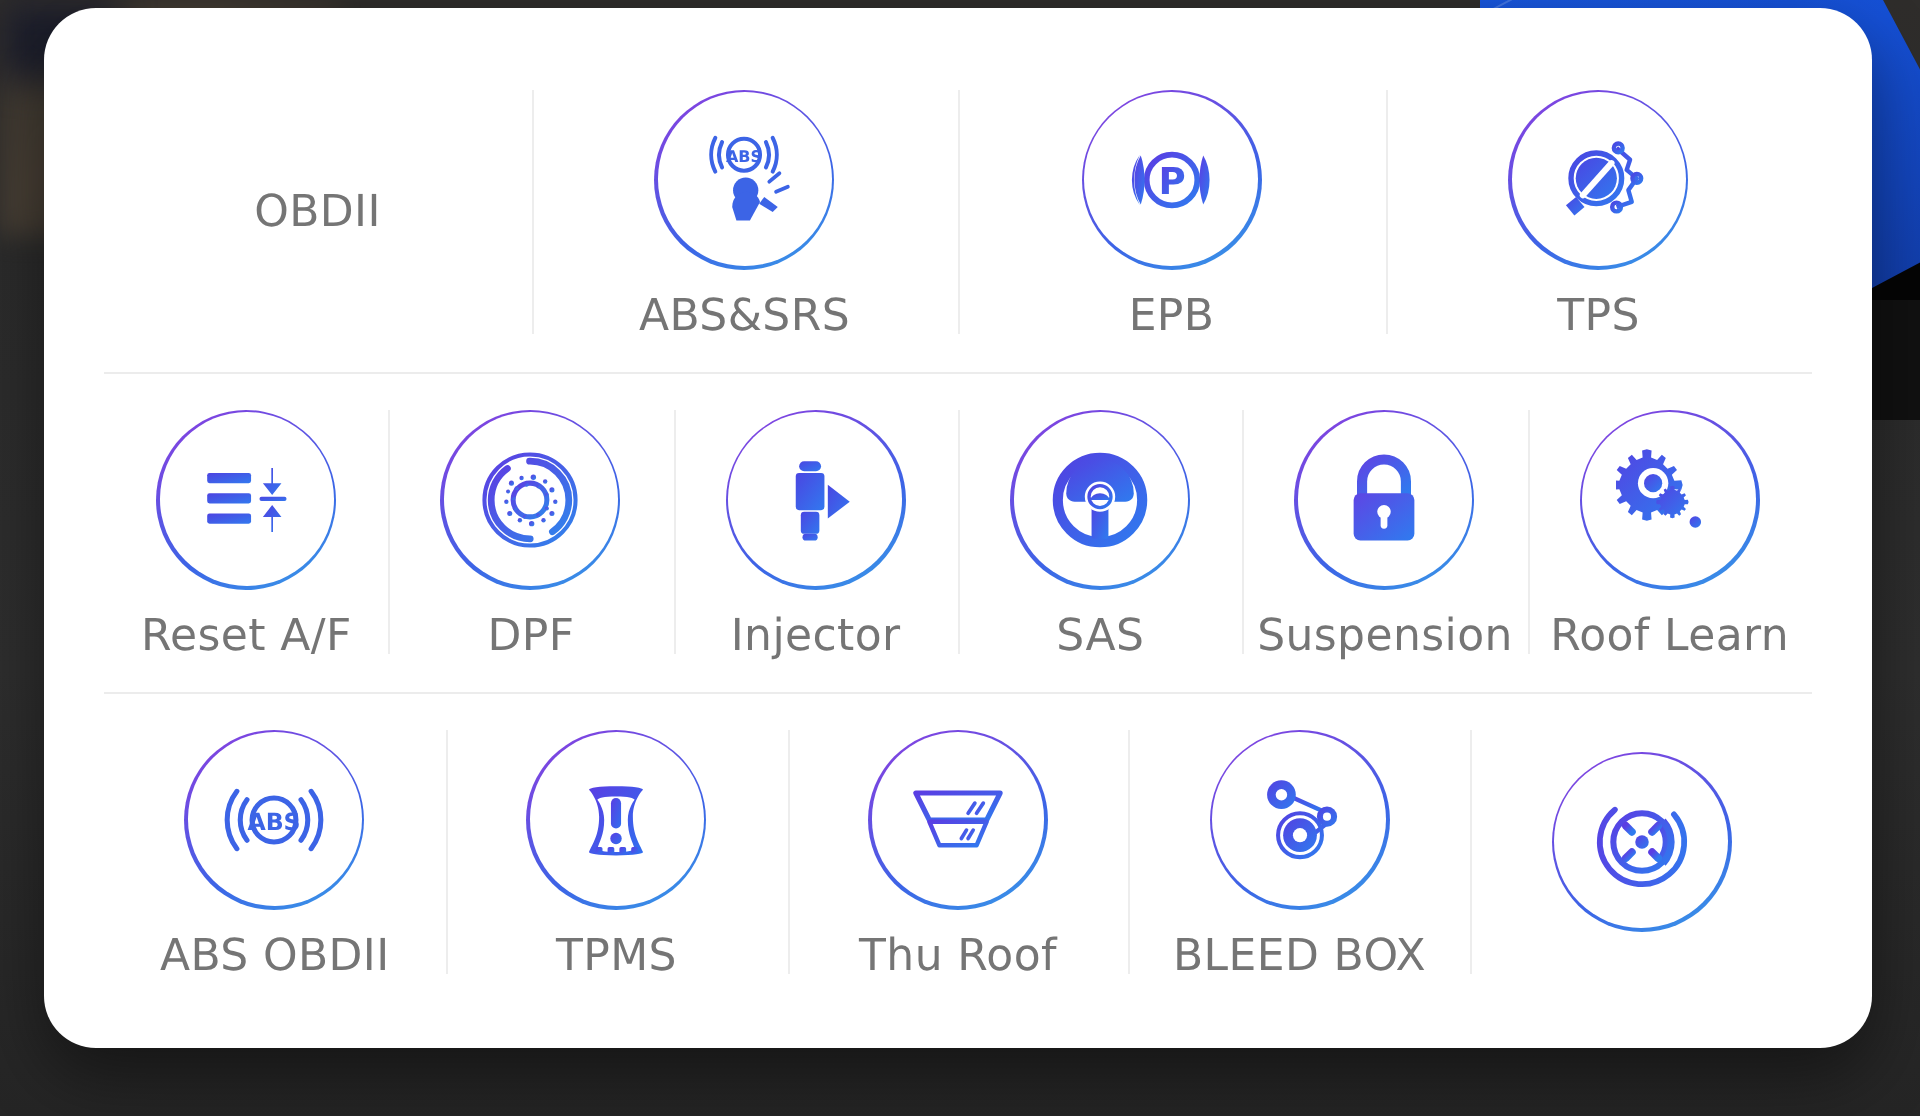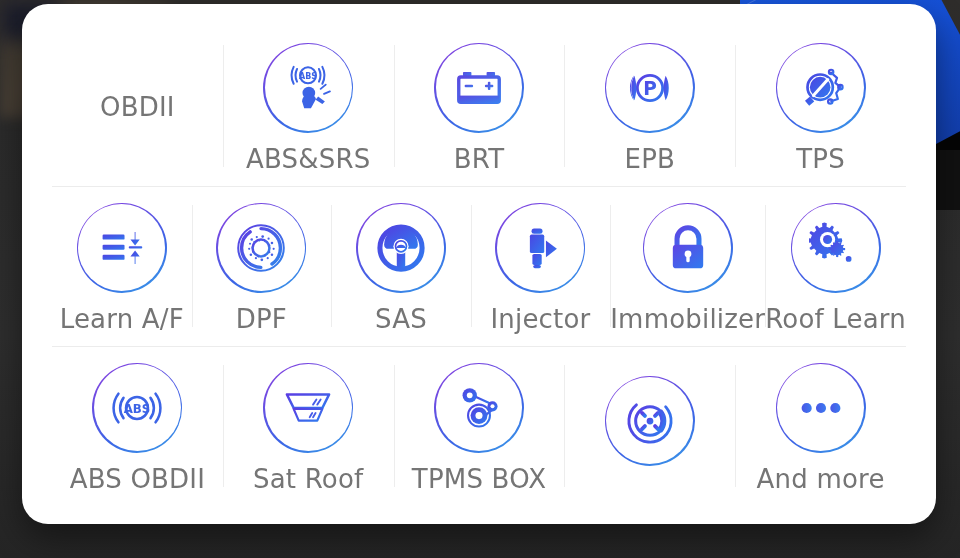--- a/index.html
+++ b/index.html
@@ -162,21 +162,21 @@
   }
   .icon-circle svg {
     position: relative;
     z-index: 2;
     width: 54px;
     height: 54px;
     display: block;
   }
 
   .tile-label {
-    font-size: 26px;
+    font-size: 22px;
     color: #757575;
     letter-spacing: .2px;
     white-space: nowrap;
     line-height: 1;
     text-align: right;
   }
 </style>
 </head>
 <body>
 
@@ -217,40 +217,20 @@
               <path d="M51 39l7-3"></path>
   </g>
 </svg>
         </div>
         <div class="tile-label">ABS&amp;SRS</div>
       </div>
       <div class="tile">
         <div class="icon-circle">
           <svg viewBox="0 0 64 64" xmlns="http://www.w3.org/2000/svg">
   <defs>
-              <linearGradient id="g2r0c2" x1="0" y1="0" x2="1" y2="1">
-    <stop offset="0" stop-color="#5a4ae0"></stop>
-                <stop offset="1" stop-color="#3b7ef0"></stop>
-              </linearGradient>
-            </defs>
-  <rect x="13" y="13" width="10" height="5" rx="1" fill="url(#g2r0c2)"></rect>
-  <rect x="41" y="13" width="10" height="5" rx="1" fill="url(#g2r0c2)"></rect>
-  <rect x="8" y="19" width="48" height="30" rx="2.5" fill="none" stroke="url(#g2r0c2)" stroke-width="4"></rect>
-  <rect x="8" y="41" width="48" height="8" fill="url(#g2r0c2)"></rect>
-  <rect x="15" y="28" width="10" height="3" rx="1.2" fill="url(#g2r0c2)"></rect>
-  <rect x="39" y="28" width="10" height="3" rx="1.2" fill="url(#g2r0c2)"></rect>
-  <rect x="42.5" y="24.5" width="3" height="10" rx="1.2" fill="url(#g2r0c2)"></rect>
-</svg>
-        </div>
-        <div class="tile-label">BRT</div>
-      </div>
-      <div class="tile">
-        <div class="icon-circle">
-          <svg viewBox="0 0 64 64" xmlns="http://www.w3.org/2000/svg">
-  <defs>
               <linearGradient id="g4r0c4" x1="0" y1="0" x2="1" y2="1">
     <stop offset="0" stop-color="#5b3ce3"></stop>
                 <stop offset="1" stop-color="#2f7bef"></stop>
               </linearGradient>
             </defs>
   <circle cx="32" cy="32" r="15" fill="none" stroke="url(#g4r0c4)" stroke-width="3.4"></circle>
   <path fill="url(#g4r0c4)" d="M13 17a26 26 0 0 0 0 30 34 34 0 0 1 0-30z"></path>
   <path fill="url(#g4r0c4)" d="M13.5 17.5c-5 8-5 21 0 29 3-9 3-20 0-29z"></path>
   <path fill="url(#g4r0c4)" d="M50.5 17.5c5 8 5 21 0 29-3-9-3-20 0-29z"></path>
   <text x="32" y="40" font-family="DejaVu Sans, sans-serif" font-size="22" font-weight="bold" fill="url(#g4r0c4)" text-anchor="middle">P</text>
@@ -293,21 +273,21 @@
               </linearGradient>
             </defs>
   <rect x="9" y="16" width="26" height="6" rx="1.4" fill="url(#g6r1c0)"></rect>
   <rect x="9" y="28" width="26" height="6" rx="1.4" fill="url(#g6r1c0)"></rect>
   <rect x="9" y="40" width="26" height="6" rx="1.4" fill="url(#g6r1c0)"></rect>
   <rect x="40" y="30" width="16" height="2.6" rx="1.2" fill="url(#g6r1c0)"></rect>
   <path fill="url(#g6r1c0)" d="M48 13v9h5l-5.5 7-5.5-7h5v-9z" transform="translate(0,0)"></path>
   <path fill="url(#g6r1c0)" d="M48 51v-9h5l-5.5-7-5.5 7h5v9z"></path>
 </svg>
         </div>
-        <div class="tile-label">Learn A/F</div>
+        <div class="tile-label">Reset A/F</div>
       </div>
       <div class="tile">
         <div class="icon-circle">
           <svg viewBox="0 0 64 64" xmlns="http://www.w3.org/2000/svg">
   <defs>
               <linearGradient id="g7r1c1" x1="0" y1="0" x2="1" y2="1">
     <stop offset="0" stop-color="#5e3ce2"></stop>
                 <stop offset="1" stop-color="#2f86ec"></stop>
               </linearGradient>
             </defs>
@@ -339,69 +319,69 @@
     <circle cx="22" cy="31" r="1.2"></circle>
   </g>
 </svg>
         </div>
         <div class="tile-label">DPF</div>
       </div>
       <div class="tile">
         <div class="icon-circle">
           <svg viewBox="0 0 64 64" xmlns="http://www.w3.org/2000/svg">
   <defs>
+              <linearGradient id="g8r1c2" x1="0" y1="0" x2="1" y2="1">
+    <stop offset="0" stop-color="#4a46e2"></stop>
+                <stop offset="1" stop-color="#3278ef"></stop>
+              </linearGradient>
+            </defs>
+  <rect x="22" y="9" width="13" height="6" rx="3" fill="url(#g8r1c2)"></rect>
+  <rect x="20" y="16" width="17" height="22" rx="2" fill="url(#g8r1c2)"></rect>
+  <rect x="23" y="39" width="11" height="13" rx="2" fill="url(#g8r1c2)"></rect>
+  <rect x="24" y="52" width="9" height="4" rx="2" fill="url(#g8r1c2)"></rect>
+  <path fill="url(#g8r1c2)" d="M39 23l13 10-13 10z"></path>
+</svg>
+        </div>
+        <div class="tile-label">Injector</div>
+      </div>
+      <div class="tile">
+        <div class="icon-circle">
+          <svg viewBox="0 0 64 64" xmlns="http://www.w3.org/2000/svg">
+  <defs>
               <linearGradient id="g9r1c3" x1="0" y1="0" x2="1" y2="1">
     <stop offset="0" stop-color="#5141e1"></stop>
                 <stop offset="1" stop-color="#2f7bef"></stop>
               </linearGradient>
             </defs>
   <circle cx="32" cy="32" r="25" fill="none" stroke="url(#g9r1c3)" stroke-width="6"></circle>
   <path fill="url(#g9r1c3)" d="M12 28a20 20 0 0 1 40 0c0 3-2 5-5 5H17c-3 0-5-2-5-5z"></path>
   <rect x="27" y="33" width="10" height="22" rx="2" fill="url(#g9r1c3)"></rect>
   <circle cx="32" cy="30" r="9" fill="#ffffff"></circle>
   <circle cx="32" cy="30" r="6.5" fill="none" stroke="url(#g9r1c3)" stroke-width="2"></circle>
   <path d="M26 32a6.5 6.5 0 0 1 12 0z" fill="url(#g9r1c3)"></path>
 </svg>
         </div>
         <div class="tile-label">SAS</div>
       </div>
       <div class="tile">
         <div class="icon-circle">
           <svg viewBox="0 0 64 64" xmlns="http://www.w3.org/2000/svg">
   <defs>
-              <linearGradient id="g8r1c2" x1="0" y1="0" x2="1" y2="1">
-    <stop offset="0" stop-color="#4a46e2"></stop>
-                <stop offset="1" stop-color="#3278ef"></stop>
-              </linearGradient>
-            </defs>
-  <rect x="22" y="9" width="13" height="6" rx="3" fill="url(#g8r1c2)"></rect>
-  <rect x="20" y="16" width="17" height="22" rx="2" fill="url(#g8r1c2)"></rect>
-  <rect x="23" y="39" width="11" height="13" rx="2" fill="url(#g8r1c2)"></rect>
-  <rect x="24" y="52" width="9" height="4" rx="2" fill="url(#g8r1c2)"></rect>
-  <path fill="url(#g8r1c2)" d="M39 23l13 10-13 10z"></path>
-</svg>
-        </div>
-        <div class="tile-label">Injector</div>
-      </div>
-      <div class="tile">
-        <div class="icon-circle">
-          <svg viewBox="0 0 64 64" xmlns="http://www.w3.org/2000/svg">
-  <defs>
               <linearGradient id="g10r1c4" x1="0" y1="0" x2="1" y2="1">
     <stop offset="0" stop-color="#5e45e4"></stop>
                 <stop offset="1" stop-color="#2f7bef"></stop>
               </linearGradient>
             </defs>
   <path fill="none" stroke="url(#g10r1c4)" stroke-width="6" d="M19 29V21a13 13 0 0 1 26 0v8"></path>
   <rect x="14" y="28" width="36" height="28" rx="4" fill="url(#g10r1c4)"></rect>
   <circle cx="32" cy="39" r="4" fill="#ffffff"></circle>
   <rect x="30" y="40" width="4" height="9" rx="2" fill="#ffffff"></rect>
 </svg>
         </div>
-        <div class="tile-label">Immobilizer</div>
+        <div class="tile-label">Suspension</div>
       </div>
       <div class="tile">
         <div class="icon-circle">
           <svg viewBox="0 0 64 64" xmlns="http://www.w3.org/2000/svg">
   <defs>
               <linearGradient id="g11r1c5" x1="0" y1="0" x2="1" y2="1">
     <stop offset="0" stop-color="#5441e2"></stop>
                 <stop offset="1" stop-color="#2f7bef"></stop>
               </linearGradient>
             </defs>
@@ -424,41 +404,64 @@
     <circle cx="32" cy="32" r="13"></circle>
     <path d="M16 20a20 20 0 0 0 0 24"></path>
     <path d="M10 15a28 28 0 0 0 0 34"></path>
     <path d="M48 20a20 20 0 0 1 0 24"></path>
     <path d="M54 15a28 28 0 0 1 0 34"></path>
   </g>
   <text x="32" y="38" font-family="DejaVu Sans, sans-serif" font-size="14" font-weight="bold" fill="#3c64e6" text-anchor="middle">ABS</text>
 </svg>
         </div>
         <div class="tile-label">ABS OBDII</div>
+      </div>
+      <div class="tile">
+        <div class="icon-circle">
+          <svg viewBox="0 0 64 64" xmlns="http://www.w3.org/2000/svg">
+  <defs>
+              <linearGradient id="g12r2c1" x1="0" y1="0" x2="1" y2="1">
+    <stop offset="0" stop-color="#5a3ee3"></stop>
+                <stop offset="1" stop-color="#2f6fef"></stop>
+              </linearGradient>
+            </defs>
+  <path fill="url(#g12r2c1)" d="M16 14c0-1 6-2 16-2s16 1 16 2c0 0-6 6-6 16 0 11 4 16 6 21 0 1-5 2-16 2s-16-1-16-2c2-5 6-10 6-21 0-10-6-16-6-16z"></path>
+  <path fill="#ffffff" d="M21 20c0-1 4-2 11-2s11 1 11 2c0 0-4 5-4 12 0 9 3 13 4 17 0 1-4 2-11 2s-11-1-11-2c1-4 4-8 4-17 0-7-4-12-4-12z"></path>
+  <rect x="29" y="19" width="6" height="18" rx="3" fill="url(#g12r2c1)"></rect>
+  <circle cx="32" cy="43" r="3.4" fill="url(#g12r2c1)"></circle>
+  <g fill="url(#g12r2c1)">
+    <rect x="20" y="48" width="4" height="4" rx="1"></rect>
+    <rect x="27" y="48" width="4" height="4" rx="1"></rect>
+    <rect x="34" y="48" width="4" height="4" rx="1"></rect>
+    <rect x="41" y="48" width="4" height="4" rx="1"></rect>
+  </g>
+</svg>
+        </div>
+        <div class="tile-label">TPMS</div>
       </div>
       <div class="tile">
         <div class="icon-circle">
           <svg viewBox="0 0 64 64" xmlns="http://www.w3.org/2000/svg">
   <defs>
               <linearGradient id="g13r2c2" x1="0" y1="0" x2="1" y2="1">
     <stop offset="0" stop-color="#5a3ee3"></stop>
                 <stop offset="1" stop-color="#2f7bef"></stop>
               </linearGradient>
             </defs>
   <path fill="none" stroke="url(#g13r2c2)" stroke-width="3" stroke-linejoin="round" d="M7 16h50l-8 16H15z"></path>
   <path fill="none" stroke="url(#g13r2c2)" stroke-width="2.6" stroke-linejoin="round" d="M15 33h34l-6 14H21z"></path>
   <g stroke="url(#g13r2c2)" stroke-width="2.2" stroke-linecap="round">
     <path d="M38 28l4-6"></path>
               <path d="M43 28l4-6"></path>
     <path d="M34 43l3-5"></path>
               <path d="M38 43l3-5"></path>
   </g>
 </svg>
         </div>
-        <div class="tile-label">Sat Roof</div>
+        <div class="tile-label">Thu Roof</div>
       </div>
       <div class="tile">
         <div class="icon-circle">
           <svg viewBox="0 0 64 64" xmlns="http://www.w3.org/2000/svg">
   <defs>
               <linearGradient id="g14r2c3" x1="0" y1="0" x2="1" y2="1">
     <stop offset="0" stop-color="#5341e2"></stop>
                 <stop offset="1" stop-color="#2f7bef"></stop>
               </linearGradient>
             </defs>
@@ -469,21 +472,21 @@
   </g>
   <circle cx="21" cy="17" r="8.5" fill="url(#g14r2c3)"></circle>
   <circle cx="21" cy="17" r="3.4" fill="#ffffff"></circle>
   <circle cx="48" cy="30" r="6" fill="url(#g14r2c3)"></circle>
   <circle cx="48" cy="30" r="2.4" fill="#ffffff"></circle>
   <circle cx="32" cy="41" r="13" fill="none" stroke="url(#g14r2c3)" stroke-width="2.4"></circle>
   <circle cx="32" cy="41" r="10" fill="url(#g14r2c3)"></circle>
   <circle cx="32" cy="41" r="4.2" fill="#ffffff"></circle>
 </svg>
         </div>
-        <div class="tile-label">TPMS BOX</div>
+        <div class="tile-label">BLEED BOX</div>
       </div>
       <div class="tile">
         <div class="icon-circle">
           <svg viewBox="0 0 64 64" xmlns="http://www.w3.org/2000/svg">
   <defs>
               <linearGradient id="g15r2c4" x1="0" y1="0" x2="1" y2="1">
     <stop offset="0" stop-color="#5a3ee3"></stop>
                 <stop offset="1" stop-color="#2f7bef"></stop>
               </linearGradient>
             </defs>
@@ -497,30 +500,14 @@
     <path d="M19 32h5"></path>
               <path d="M40 32h5"></path>
     <path d="M22.5 22.5l3.5 3.5"></path>
               <path d="M38 38l3.5 3.5"></path>
     <path d="M41.5 22.5L38 26"></path>
               <path d="M26 38l-3.5 3.5"></path>
   </g>
 </svg>
         </div>
       </div>
-      <div class="tile">
-        <div class="icon-circle">
-          <svg viewBox="0 0 64 64" xmlns="http://www.w3.org/2000/svg">
-  <defs>
-              <linearGradient id="g16r2c5" x1="0" y1="0" x2="1" y2="0">
-    <stop offset="0" stop-color="#4a56e6"></stop>
-                <stop offset="1" stop-color="#3b7bf0"></stop>
-              </linearGradient>
-            </defs>
-  <circle cx="15" cy="32" r="6" fill="url(#g16r2c5)"></circle>
-  <circle cx="32" cy="32" r="6" fill="url(#g16r2c5)"></circle>
-  <circle cx="49" cy="32" r="6" fill="url(#g16r2c5)"></circle>
-</svg>
-        </div>
-        <div class="tile-label">And more</div>
-      </div>
     </div>
   </div>
 
 </body></html>

